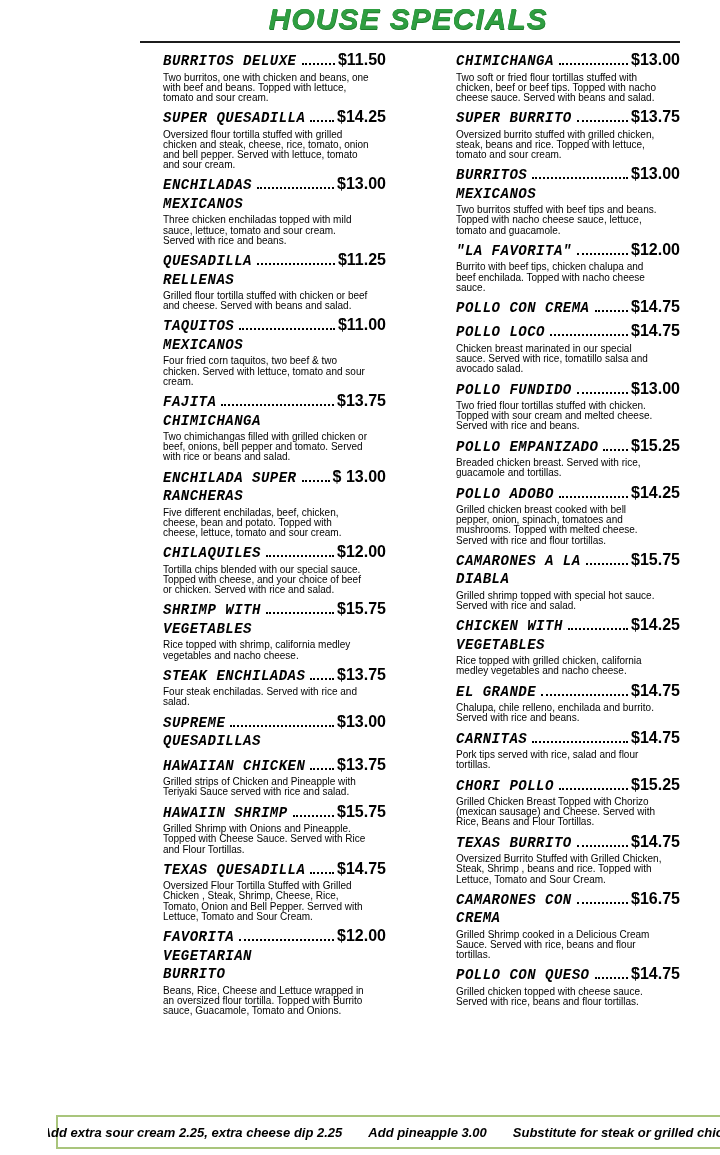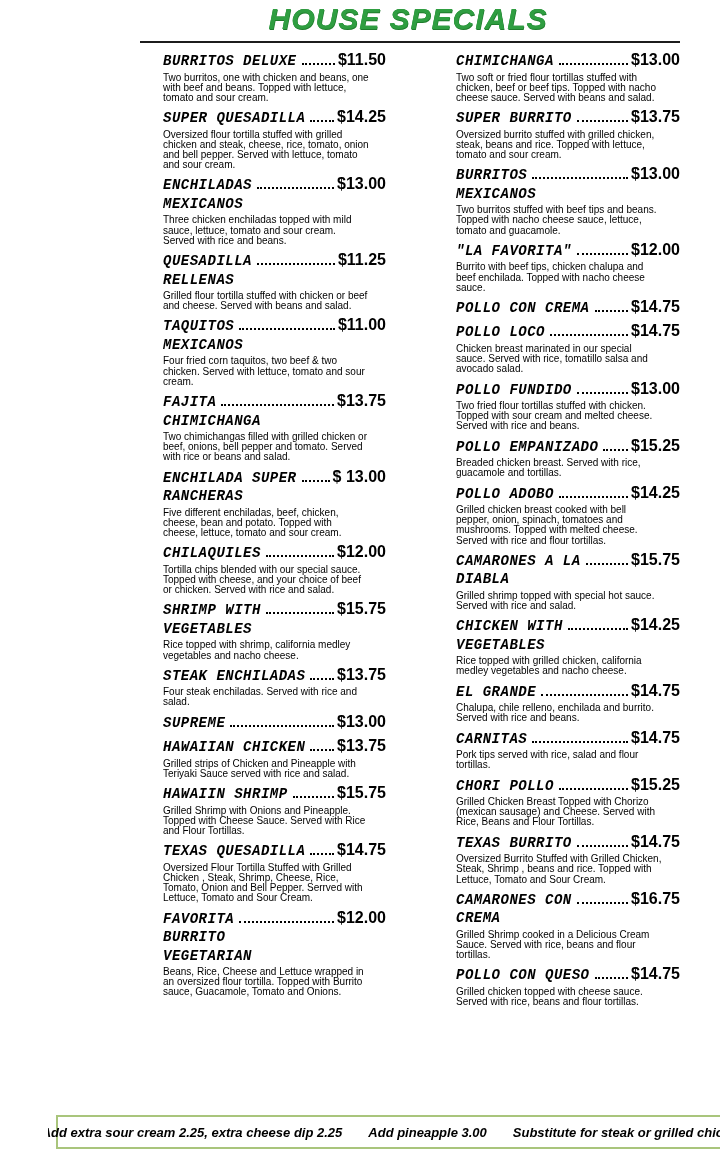--- a/index.html
+++ b/index.html
@@ -119,20 +119,21 @@
             <span class="price">$13.75</span>
           </div>
           <div class="desc">Four steak enchiladas.  Served with rice and salad.</div>
         </div>
         <div class="item">
           <div class="hline">
             <span class="hname">SUPREME</span>
             <span class="leader"></span>
             <span class="price">$13.00</span>
           </div>
+          <div class="hname hline2">QUESADILLAS</div>
         </div>
         <div class="item">
           <div class="hline">
             <span class="hname">HAWAIIAN CHICKEN</span>
             <span class="leader"></span>
             <span class="price">$13.75</span>
           </div>
           <div class="desc">Grilled strips of Chicken and Pineapple with Teriyaki Sauce served with rice and salad.</div>
         </div>
         <div class="item">
@@ -150,22 +151,22 @@
             <span class="price">$14.75</span>
           </div>
           <div class="desc">Oversized Flour Tortilla Stuffed with Grilled Chicken , Steak, Shrimp, Cheese, Rice, Tomato, Onion and Bell Pepper. Serrved with Lettuce, Tomato and  Sour Cream.</div>
         </div>
         <div class="item">
           <div class="hline">
             <span class="hname">FAVORITA</span>
             <span class="leader"></span>
             <span class="price">$12.00</span>
           </div>
+          <div class="hname hline2">VEGETARIAN</div>
           <div class="hname hline2">BURRITO</div>
-          <div class="hname hline2">VEGETARIAN</div>
           <div class="desc">Beans, Rice, Cheese and Lettuce wrapped in an oversized flour tortilla. Topped with Burrito sauce, Guacamole, Tomato and Onions.</div>
         </div>
       </div>
     <div class="col right" id="col-right">
         <div class="item">
           <div class="hline">
             <span class="hname">CHIMICHANGA</span>
             <span class="leader"></span>
             <span class="price">$13.00</span>
           </div>

